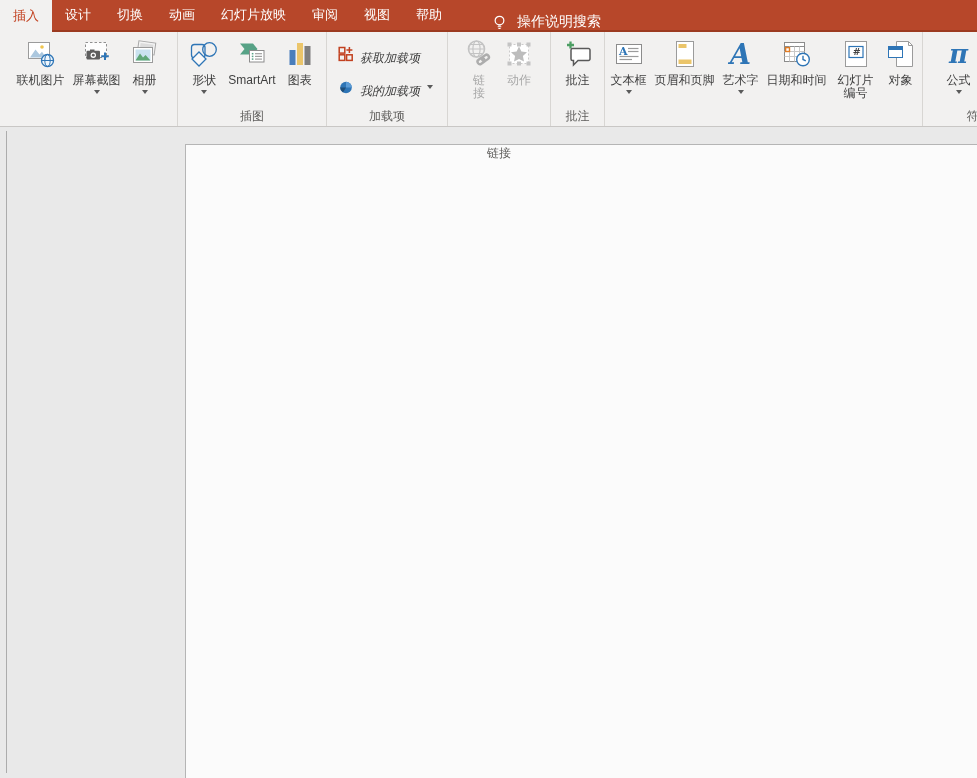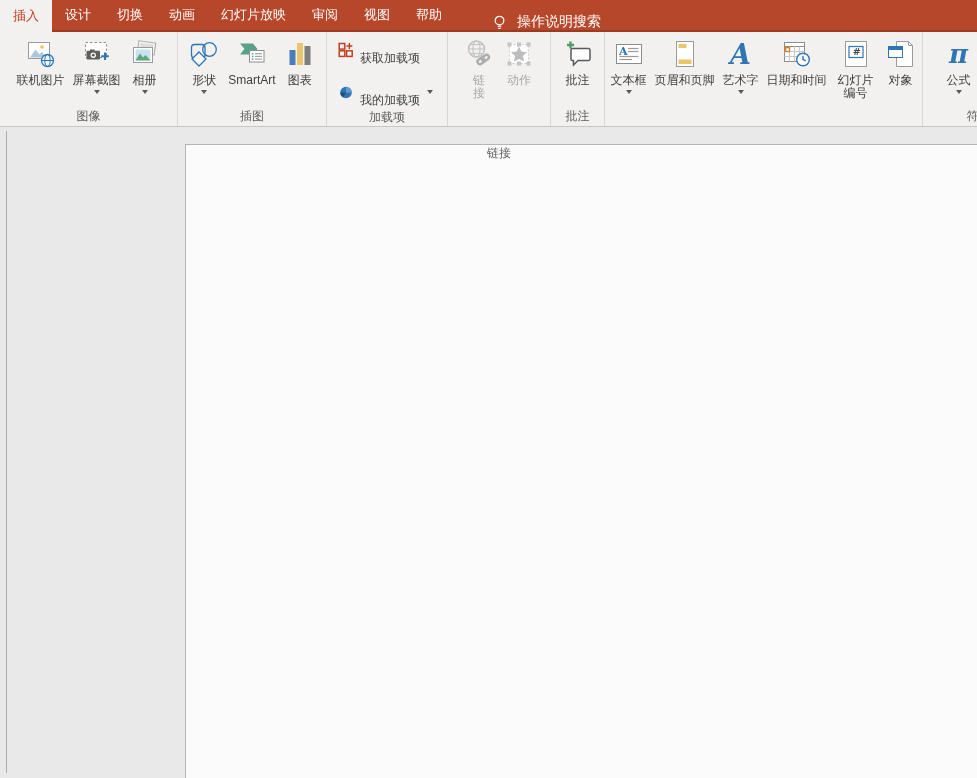--- a/index.html
+++ b/index.html
@@ -45,21 +45,21 @@
   .glabel{height:19px;line-height:18px;text-align:center;font-size:12px;color:#5E5D5B;}
   .rbtn{display:flex;flex-direction:column;align-items:center;padding:2px 3px 0 3px;margin:0 1px;cursor:default;}
   .ricon{width:32px;height:32px;display:inline-flex;margin-top:2px;}
   .ricon.s16{width:16px;height:16px;margin-top:0;}
   .ricon svg{width:100%;height:100%;}
   .rlabel{
     font-size:12px;line-height:13px;color:#3F3F3F;margin-top:4px;
     text-align:center;white-space:nowrap;
   }
   .rbtn.small{flex-direction:row;align-items:center;padding:1px 4px;}
-  .rbtn.small .rlabel{margin-top:17px;margin-left:6px;}
+  .rbtn.small .rlabel{margin-top:8px;margin-left:6px;font-style:italic;}
   .rbtn.small .drop-arrow{margin:0 0 0 7px;}
   .rbtn.disabled .rlabel{color:#A8A8A8;}
   .drop-arrow{
     margin-top:3px;width:0;height:0;
     border-left:3.5px solid transparent;border-right:3.5px solid transparent;
     border-top:4px solid #5A5A5A;
   }
   
   .workspace{position:absolute;left:0;top:127px;width:977px;height:651px;background:#E9E9E9;}
   .thumb-pane{position:absolute;left:0;top:0;width:185px;height:100%;}
@@ -133,21 +133,20 @@
               </g>
               <rect x="4.5" y="9.5" width="19" height="15" fill="#FFFFFF" stroke="#9B9B9B"></rect>
               <rect x="6.5" y="11.5" width="15" height="11" fill="#C9E2EF"></rect>
               <path d="M6.5 22.5 L11 15.5 L14 19.5 L16.5 17 L21.5 22.5 Z" fill="#5FA777"></path>
             </svg>
           </span>
           <div class="rlabel">相册</div>
           <div class="drop-arrow"></div>
         </div>
       </div>
-      <div class="glabel">图像</div>
     </div>
     <div class="rgroup" style="width: 149px;">
       <div class="gcontent">
         <div class="rbtn large">
           <span class="ricon">
             <svg viewBox="0 0 32 32">
               <rect x="3.5" y="6.5" width="13.5" height="13.5" rx="3" fill="none" stroke="#2E75B6" stroke-width="1.3"></rect>
               <circle cx="21.5" cy="11.5" r="6.8" fill="none" stroke="#2E75B6" stroke-width="1.3"></circle>
               <path d="M11 14 L18 21 L11 28 L4 21 Z" fill="#F8F8F8" stroke="#2E75B6" stroke-width="1.3"></path>
             </svg>

